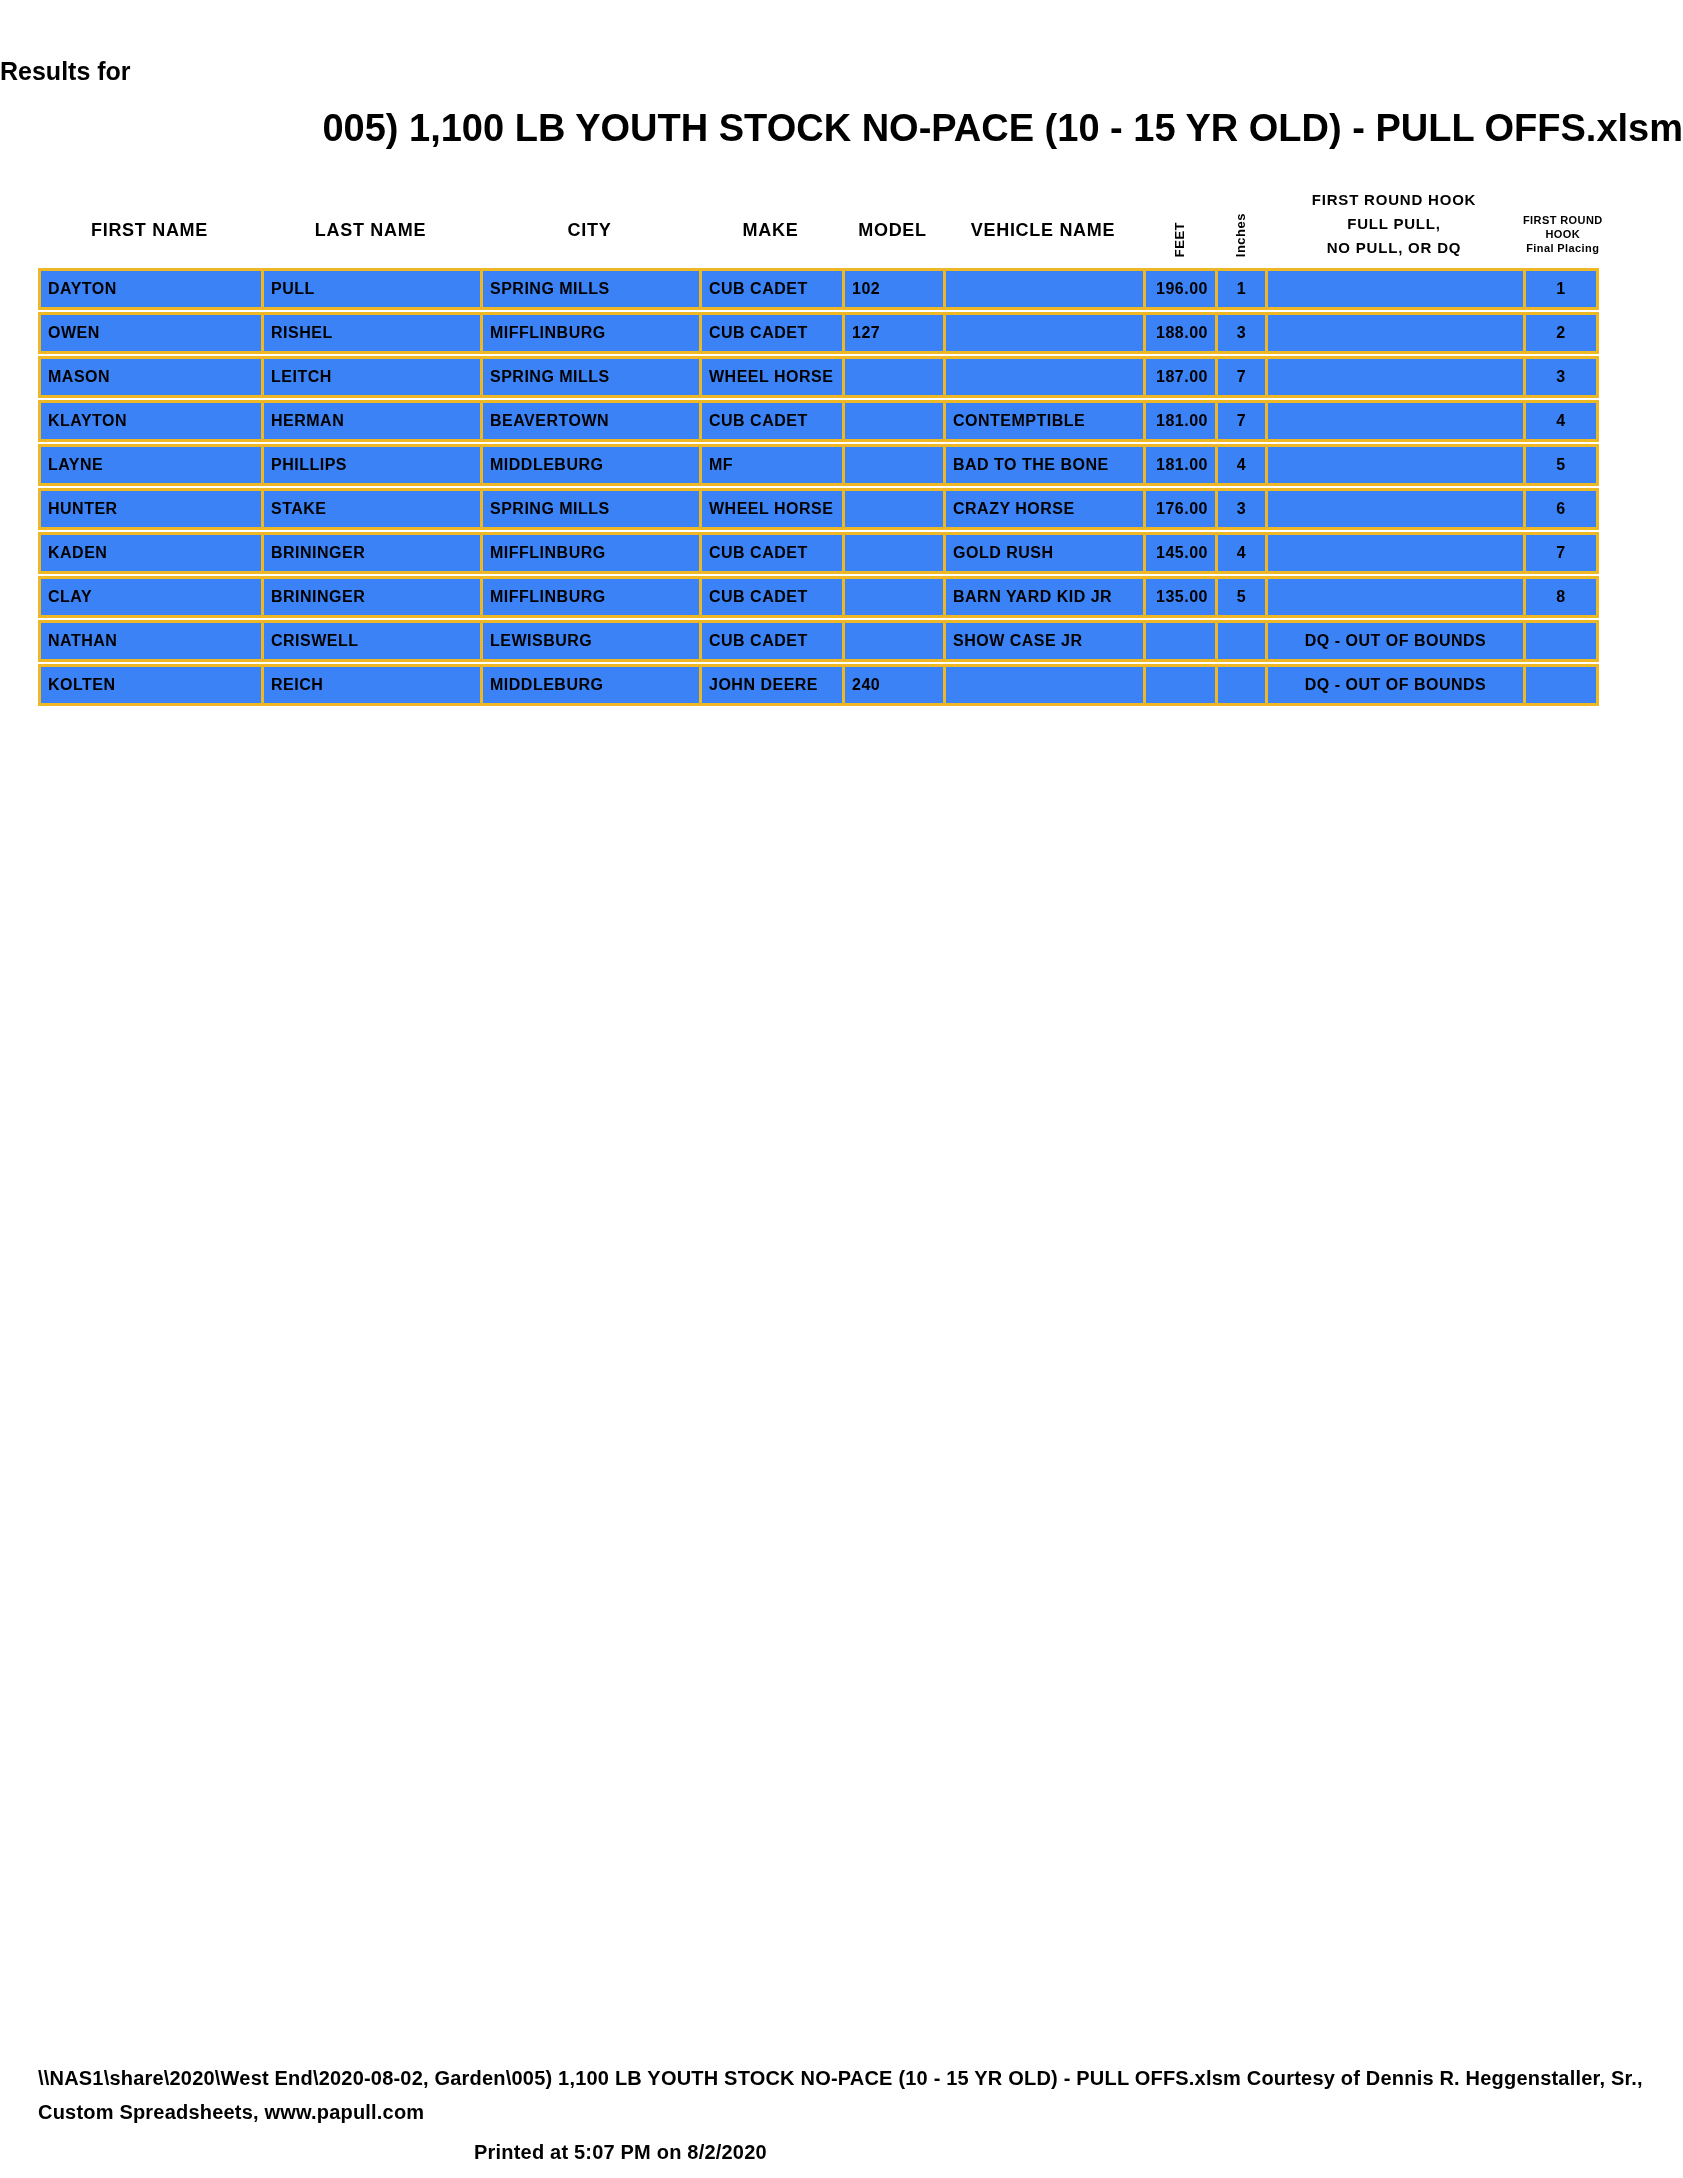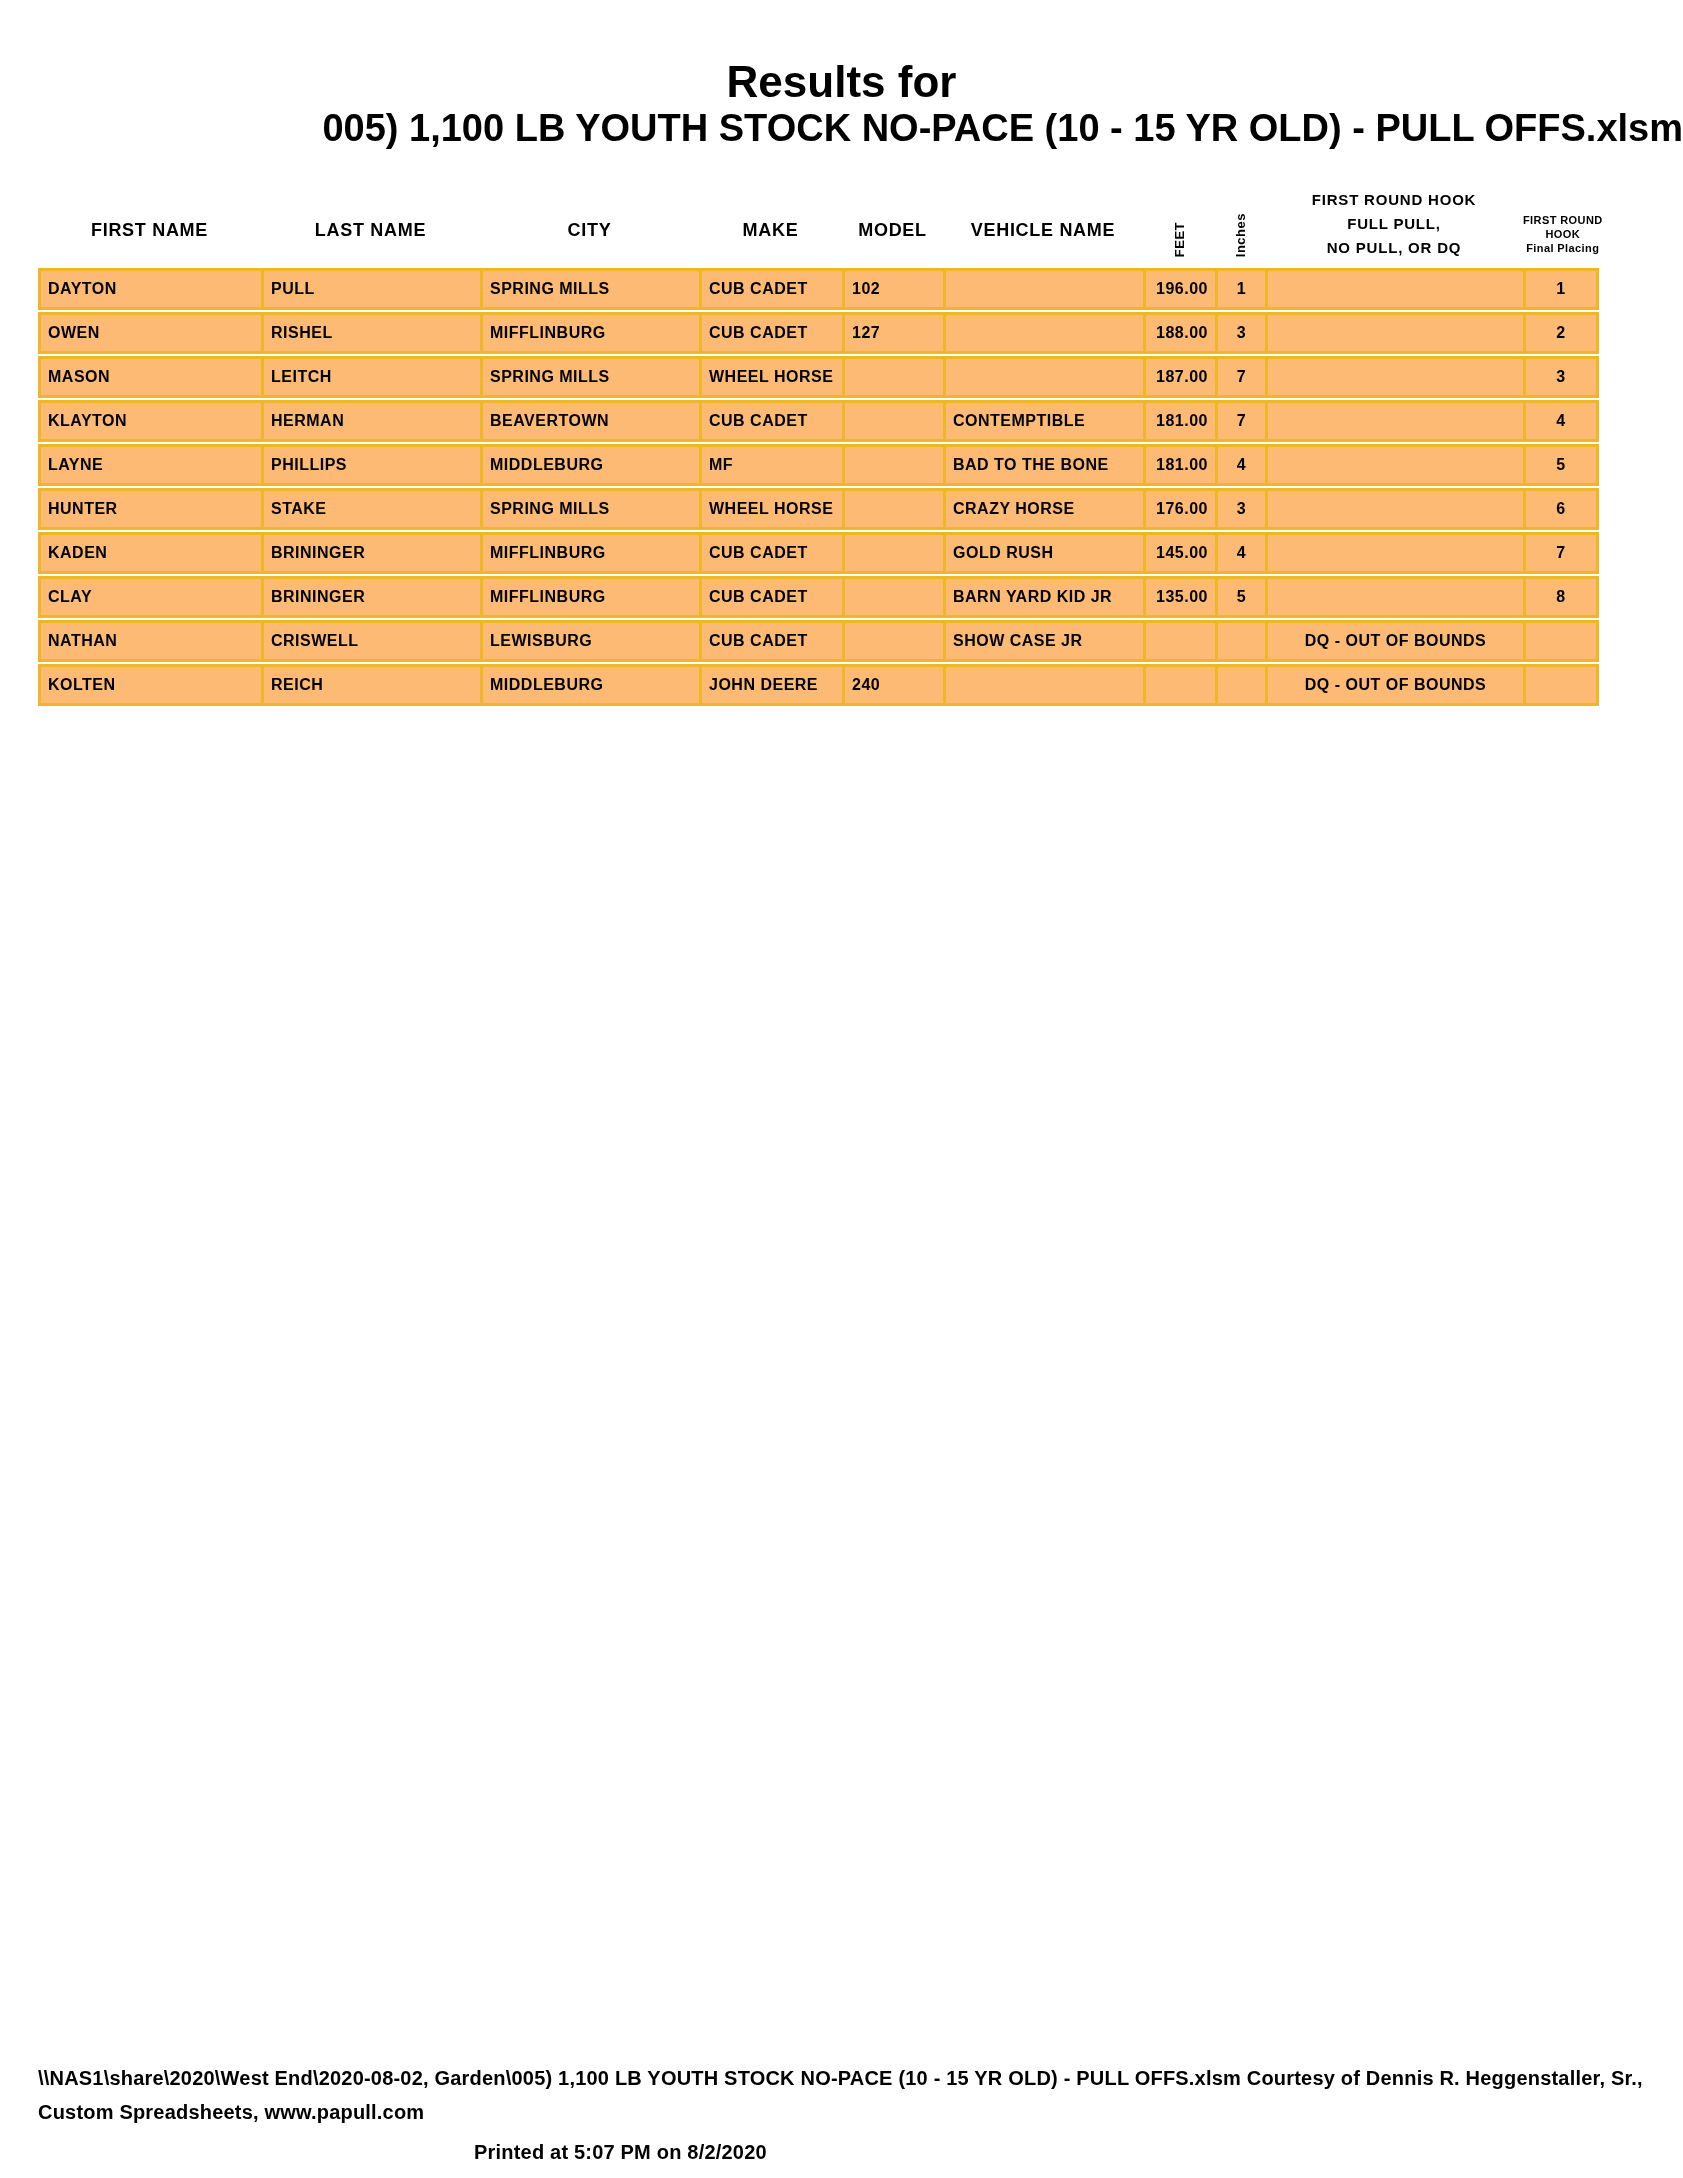--- a/index.html
+++ b/index.html
@@ -5,21 +5,21 @@
   html, body { margin: 0; padding: 0; }
   body {
     width: 1683px; height: 2178px;
     background: #ffffff; color: #000;
     font-family: "Liberation Sans", sans-serif;
     position: relative; overflow: hidden;
     --gold: #EEB726;
   }
   .title1 {
     position: absolute; top: 57px; left: 0; width: 1683px;
-    text-align: center; font-size: 44px; font-weight: bold;
+    font-size: 25px; font-weight: bold;
   }
   .title2 {
     position: absolute; top: 107px; left: 0; width: 1683px;
     text-align: right; font-size: 38px; font-weight: bold;
     white-space: nowrap;
   }
   
   .thead {
     position: absolute; left: 38px; top: 186px; width: 1561px; height: 79px;
     display: grid;
@@ -35,21 +35,21 @@
   .th.multi { padding-bottom: 5px; font-size: 15px; line-height: 24px; letter-spacing: 0.8px; }
   .th.small { padding-bottom: 10px; font-size: 11px; line-height: 14px; letter-spacing: 0.4px; }
   
   .tbl { position: absolute; left: 38px; top: 268px; width: 1561px; }
   .trow {
     display: grid;
     grid-template-columns: 223px 219px 219px 143px 101px 200px 72px 50px 258px 1fr;
     border: 3px solid var(--gold);
     box-sizing: border-box;
     height: 42px; margin-bottom: 2px;
-    background: #fdba74;
+    background: #3b82f6;
   }
   .td {
     display: flex; align-items: center; justify-content: flex-start;
     border-right: 3px solid var(--gold);
     box-sizing: border-box;
     padding: 0 7px;
     font-size: 16px; font-weight: bold; letter-spacing: 0.5px;
     white-space: nowrap; overflow: hidden;
   }
   .td:last-child { border-right: none; }

